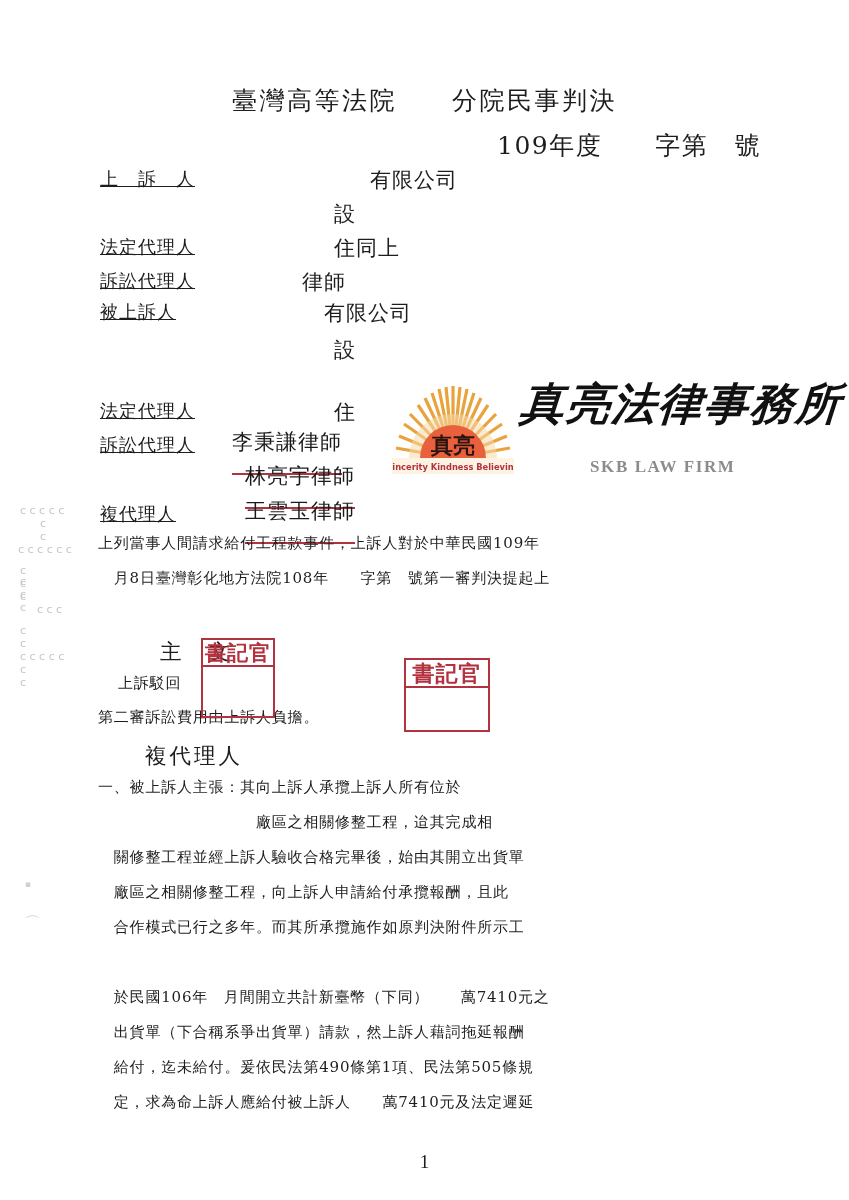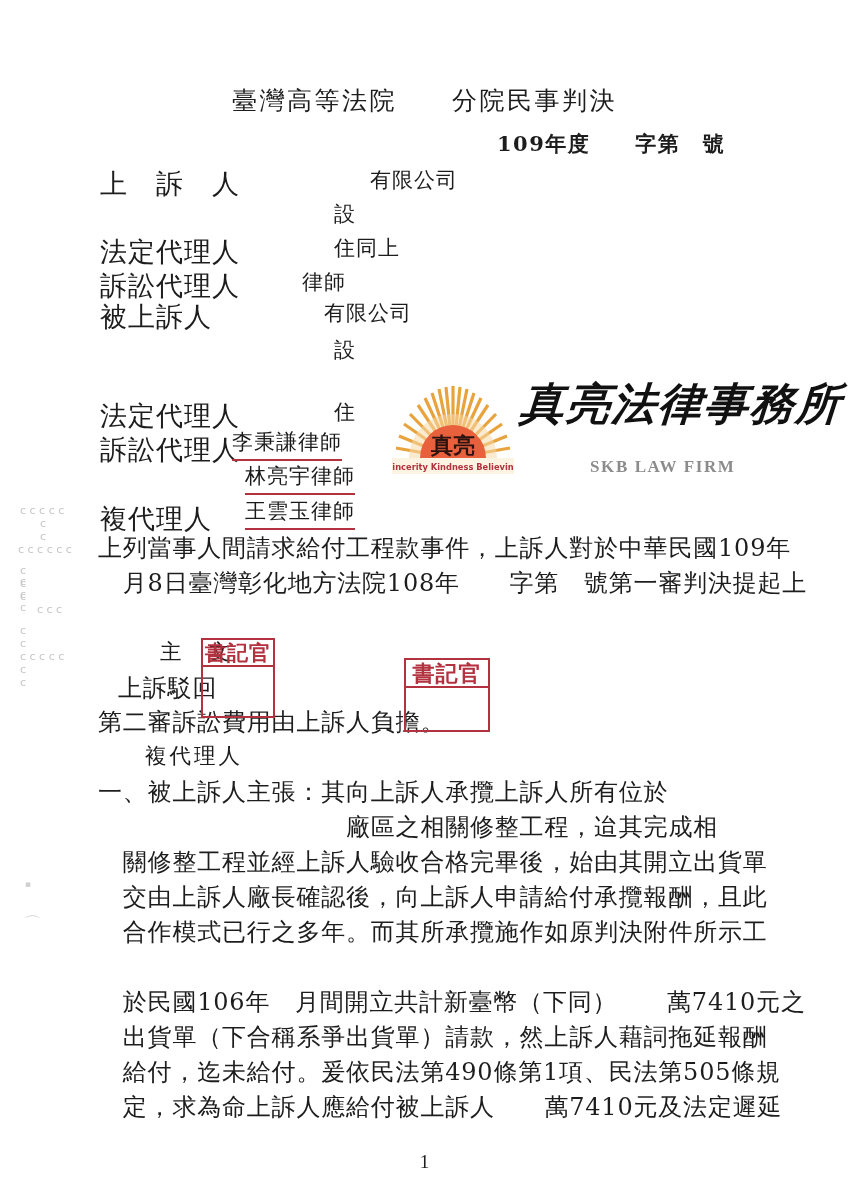--- a/index.html
+++ b/index.html
@@ -29,48 +29,48 @@
     white-space: pre;
     font-family: "DejaVu Serif", "Liberation Serif", serif;
     color: #1d1d1d;
     letter-spacing: 0.5px;
   }
   .title-line {
     font-size: 25px;
     letter-spacing: 2.5px;
   }
   .sub-line {
-    font-size: 21px;
+    font-size: 25px;
     letter-spacing: 1.5px;
-    font-weight: bold;
   }
   .party-label {
-    font-size: 27px;
+    font-size: 18px;
     letter-spacing: 1px;
+    text-decoration: underline;
   }
   .party-value {
     font-size: 21px;
     letter-spacing: 1px;
   }
   .body-line {
-    font-size: 24px;
+    font-size: 15px;
     letter-spacing: 0.8px;
   }
   .center-head {
     font-size: 21.5px;
     letter-spacing: 3px;
   }
 
   
   .atty {
     position: absolute;
     font-size: 21px;
     letter-spacing: 1px;
     white-space: pre;
-    padding-bottom: 6px;
+    padding-bottom: 20px;
     border-bottom: 2px solid #b3323f;
   }
 
   
   #logo-block {
     position: absolute;
     left: 392px;
     top: 384px;
     width: 440px;
     height: 100px;
@@ -261,21 +261,21 @@
   </div>
   <div class="seal" id="seal-two">
     <span class="seal-head">書記官</span>
   </div>
 
   <div class="ln center-head" style="left:145px; top:745px;">複代理人</div>
 
   <div class="ln body-line" style="left:98px; top:780px;">一、被上訴人主張：其向上訴人承攬上訴人所有位於</div>
   <div class="ln body-line" style="left:98px; top:815px;">　　　　　　　　　　廠區之相關修整工程，迨其完成相</div>
   <div class="ln body-line" style="left:98px; top:850px;">　關修整工程並經上訴人驗收合格完畢後，始由其開立出貨單</div>
-  <div class="ln body-line" style="left:98px; top:885px;">　交由上訴人廠長確認後，向上訴人申請給付承攬報酬，且此</div>
+  <div class="ln body-line" style="left:98px; top:885px;">　廠區之相關修整工程，向上訴人申請給付承攬報酬，且此</div>
   <div class="ln body-line" style="left:98px; top:920px;">　合作模式已行之多年。而其所承攬施作如原判決附件所示工</div>
   <div class="ln body-line" style="left:98px; top:990px;">　於民國106年　月間開立共計新臺幣（下同）　　萬7410元之</div>
   <div class="ln body-line" style="left:98px; top:1025px;">　出貨單（下合稱系爭出貨單）請款，然上訴人藉詞拖延報酬</div>
   <div class="ln body-line" style="left:98px; top:1060px;">　給付，迄未給付。爰依民法第490條第1項、民法第505條規</div>
   <div class="ln body-line" style="left:98px; top:1095px;">　定，求為命上訴人應給付被上訴人　　萬7410元及法定遲延</div>
 
   <div id="punch-marks">
     <span style="left:2px;  top:0px;">ᴄ ᴄ ᴄ ᴄ ᴄ</span>
     <span style="left:22px; top:13px;">ᴄ</span>
     <span style="left:22px; top:26px;">ᴄ</span>

